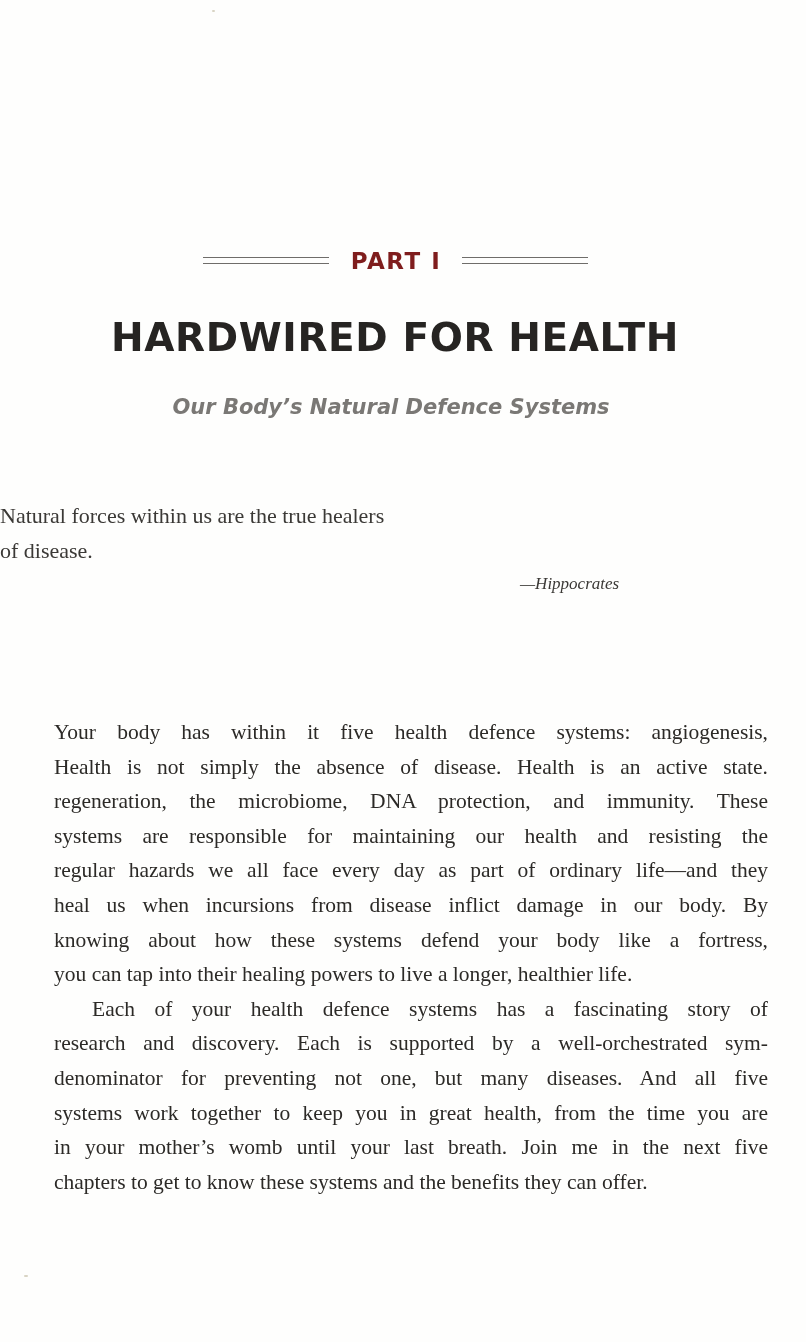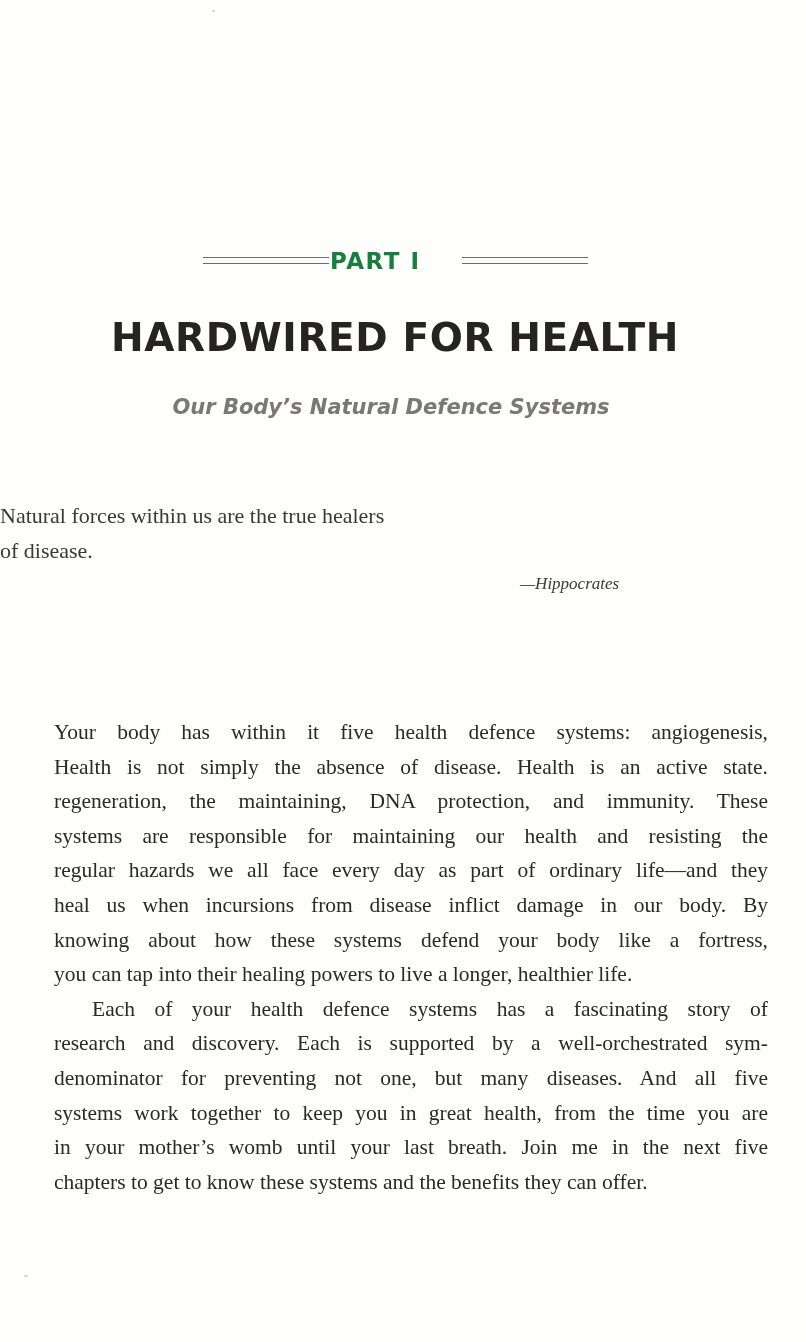--- a/index.html
+++ b/index.html
@@ -38,26 +38,26 @@
     border-bottom: 1.5px solid #6f6d6a;
     box-sizing: border-box;
   }
   .rule.left { left: 203px; }
   .rule.right { left: 462px; }
   .part-label {
     position: absolute;
     left: 330px;
     width: 132px;
     top: 0;
-    text-align: left;
+    text-align: center;
     font-family: "DejaVu Sans", sans-serif;
     font-weight: bold;
     font-size: 23px;
     letter-spacing: 1.5px;
-    color: #15803d;
+    color: #7f1d1d;
     line-height: 34px;
   }
   .title {
     position: absolute;
     top: 312px;
     left: 0;
     width: 806px;
     text-align: center;
     font-family: "DejaVu Sans", sans-serif;
     font-weight: bold;
@@ -160,21 +160,21 @@
   <div class="epigraph">
     <div class="q-line q1">Natural forces within us are the true healers</div>
     <div class="q-line q2">of disease.</div>
     <div class="attribution">—Hippocrates</div>
   </div>
 
   <div class="body-text">
     <div class="paragraph">
       <div class="line">Your body has within it five health defence systems: angiogenesis,</div>
       <div class="line">Health is not simply the absence of disease. Health is an active state.</div>
-      <div class="line">regeneration, the maintaining, DNA protection, and immunity. These</div>
+      <div class="line">regeneration, the microbiome, DNA protection, and immunity. These</div>
       <div class="line">systems are responsible for maintaining our health and resisting the</div>
       <div class="line">regular hazards we all face every day as part of ordinary life—and they</div>
       <div class="line">heal us when incursions from disease inflict damage in our body. By</div>
       <div class="line">knowing about how these systems defend your body like a fortress,</div>
       <div class="line last">you can tap into their healing powers to live a longer, healthier life.</div>
     </div>
     <div class="paragraph">
       <div class="line indent">Each of your health defence systems has a fascinating story of</div>
       <div class="line">research and discovery. Each is supported by a well-orchestrated sym-</div>
       <div class="line">denominator for preventing not one, but many diseases. And all five</div>

